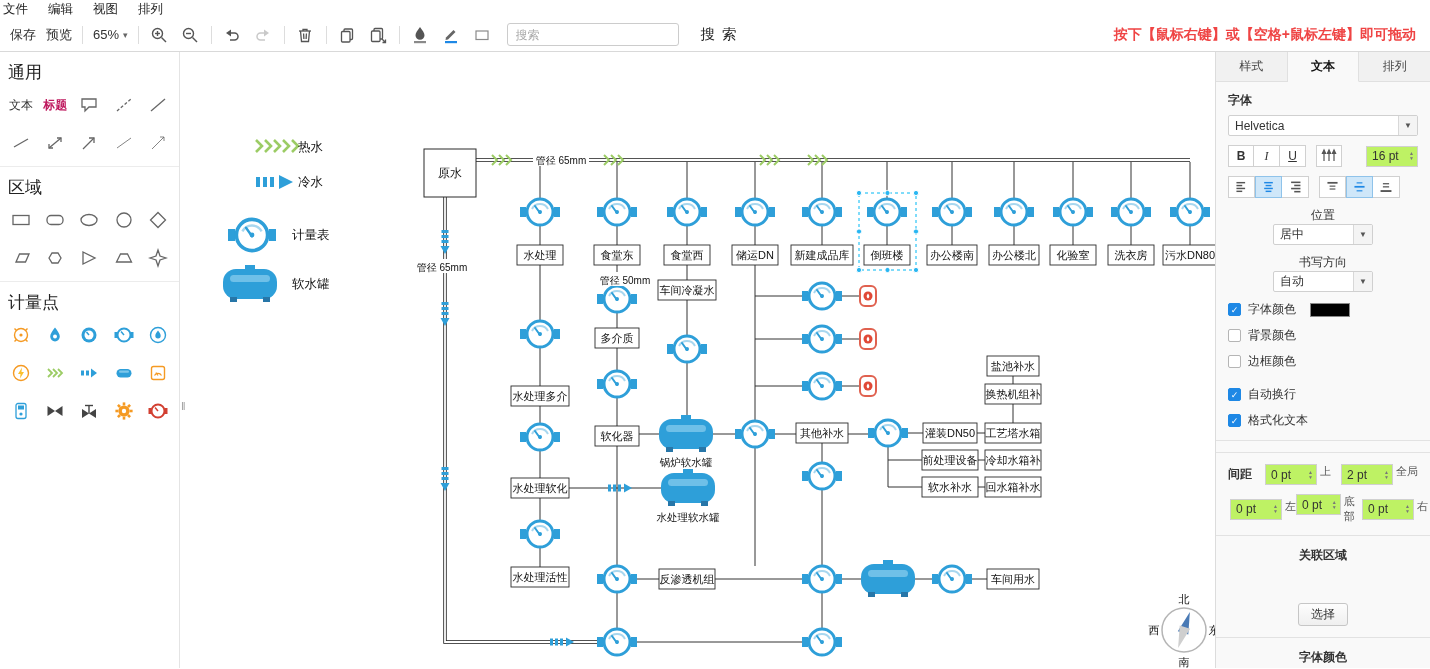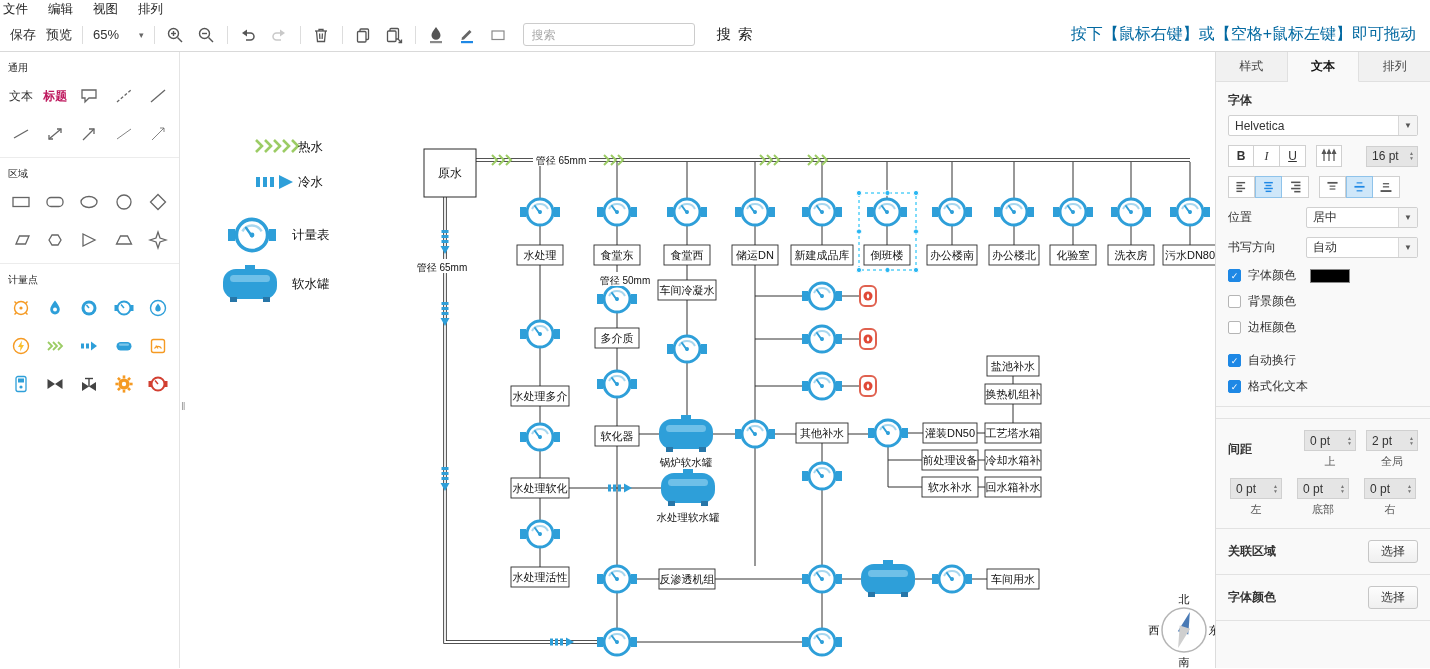--- a/index.html
+++ b/index.html
@@ -6,75 +6,75 @@
   html,body { margin:0; padding:0; }
   body {
     width:1430px; height:669px; overflow:hidden; background:#fff;
     font-family:"Liberation Sans","DejaVu Sans",sans-serif; font-size:12px; color:#333;
   }
   
   .menubar { height:18px; display:flex; align-items:center; gap:20px; padding:0 3px; font-size:12.5px; color:#222; }
   .menu-item { cursor:default; }
   .toolbar { height:34px; display:flex; align-items:center; gap:10px; padding:0 10px; border-bottom:1px solid #d9d9d9; }
   .tbtn { font-size:13px; color:#333; cursor:default; white-space:nowrap; }
-  .zoom { display:inline-flex; align-items:center; gap:20px; }
+  .zoom { display:inline-flex; align-items:center; gap:4px; }
   .caret { font-size:9px; color:#666; }
   .vsep { width:1px; height:18px; background:#ddd; flex:0 0 1px; }
   .ibtn { width:21px; height:21px; display:flex; align-items:center; justify-content:center; cursor:default; }
   .ibtn.disabled { opacity:.45; }
   .search { width:172px; height:23px; border:1px solid #ccc; border-radius:3px; padding:0 8px; font-size:12px; margin-left:4px; font-family:inherit; color:#333; }
   .search::placeholder { color:#aaa; }
   .searchbtn { font-size:14.5px; letter-spacing:7px; margin-left:12px; color:#222; cursor:default; white-space:nowrap; }
-  .hint { margin-left:auto; color:#0369a1; font-size:16px; padding-right:4px; white-space:nowrap; }
+  .hint { margin-left:auto; color:#ef4444; font-size:14px; padding-right:4px; white-space:nowrap;font-weight:bold; }
   
   .main { display:flex; height:616px; }
   .sidebar { width:180px; border-right:1px solid #e4e4e4; background:#fff; overflow:hidden; }
-  .section-title { padding:9px 8px 4px; font-size:10px; color:#222; }
+  .section-title { padding:9px 8px 4px; font-size:17px; color:#222; }
   .sgrid { display:grid; grid-template-columns:repeat(5,1fr); padding:4px 4px 8px; justify-items:center; align-items:center; row-gap:6px; }
   .cell { width:31px; height:26px; display:flex; align-items:center; justify-content:center; cursor:default; }
   .pal-text { font-size:12px; color:#333; }
   .pal-title { font-size:12px; font-weight:bold; color:#be185d; }
   .side-sep { border-top:1px solid #ececec; margin:2px 0 0; }
   .canvas { position:relative; flex:1; background:#fff; overflow:hidden; }
   .collapse-handle { position:absolute; left:1px; top:348px; color:#999; font-size:11px; cursor:pointer; }
   #canvas-svg svg { display:block; }
   #canvas-svg text { font-family:"Liberation Sans","DejaVu Sans",sans-serif; fill:#111; }
   
   .panel { width:215px; background:#f9f9f9; border-left:1px solid #dcdcdc; font-size:12px; overflow:hidden; }
   .tabs { display:flex; height:30px; border-bottom:1px solid #e0e0e0; background:#f1f1f1; }
   .tab { flex:1; display:flex; align-items:center; justify-content:center; border-right:1px solid #e0e0e0; color:#444; cursor:default; }
   .tab:last-child { border-right:none; }
   .tab.active { background:#f9f9f9; font-weight:bold; color:#111; border-bottom:1px solid #f9f9f9; margin-bottom:-1px; }
   .pcontent { padding:10px 12px 0; }
   .bold { font-weight:bold; }
   .row { display:flex; align-items:center; margin-bottom:9px; }
-  .kv { justify-content:space-between; }
+  .kv { justify-content:space-between;flex-direction:column; }
   .select { background:#fff; border:1px solid #d0d0d0; border-radius:2px; height:21px; display:inline-flex; align-items:center; justify-content:space-between; padding:0 0 0 6px; cursor:default; }
   .select.full { width:100%; margin:6px 0 9px;text-align:right; }
-  .select.w90 { width:112px; }
+  .select.w90 { width:100px; }
   .selarrow { color:#555; font-size:8px; border-left:1px solid #d8d8d8; padding:0 5px; margin-left:6px; height:100%; display:flex; align-items:center; background:#f4f4f4; }
   .btngroup { display:inline-flex; }
   .fbtn { width:26px; height:22px; border:1px solid #d0d0d0; background:#fff; font-size:12px; padding:0; display:inline-flex; align-items:center; justify-content:center; cursor:default; font-family:inherit; color:#333; }
   .btngroup .fbtn + .fbtn { border-left:none; }
-  .spin { border:1px solid #d0d0d0; background:#e5e5e5; height:21px; display:inline-flex; align-items:center; justify-content:space-between; padding:0 3px 0 5px; gap:4px; cursor:default; }
+  .spin { border:1px solid #d0d0d0; background:#bef264; height:21px; display:inline-flex; align-items:center; justify-content:space-between; padding:0 3px 0 5px; gap:4px; cursor:default; }
   .spin.w50 { width:52px; }
   .spin.w54 { width:56px; }
   .spin .arrows { display:flex; flex-direction:column; font-size:5px; line-height:5px; color:#777; }
   .abtn { width:27px; height:22px; border:1px solid #d0d0d0; background:#fff; display:inline-flex; align-items:center; justify-content:center; cursor:default; }
   .abtn + .abtn { border-left:none; }
   .abtn.active { background:#cfe7f9; border:1px solid #8fc3ea; }
   .agap { width:10px; }
   .check-row { gap:0; }
   .check-row.gap-top { margin-top:16px; }
   .checkbox { width:13px; height:13px; border:1px solid #b5b5b5; border-radius:2px; background:#fff; display:inline-flex; align-items:center; justify-content:center; margin-right:7px; flex:0 0 13px; }
   .checkbox.checked { background:#1e88e5; border-color:#1e88e5; color:#fff; font-size:9px; }
   .swatch { width:40px; height:14px; border:1px solid #888; margin-left:14px; display:inline-block; }
   hr.psep { border:none; border-top:1px solid #e2e2e2; margin:11px -12px; }
-  .selbtn { border:1px solid #c6c6c6; border-radius:3px; background:linear-gradient(#fdfdfd,#efefef); padding:2px 12px; font-size:12px; cursor:default; font-family:inherit; color:#333; }
-  .sp-col { display:flex; flex-direction:column; align-items:center; gap:3px; }
+  .selbtn { border:1px solid #c6c6c6; border-radius:3px; background:linear-gradient(#fdfdfd,#efefef); padding:2px 12px; font-size:12px; cursor:default; font-family:inherit; color:#333;margin-top:39px; }
+  .sp-col { display:flex; flex-direction:row; gap:3px; }
   .sp-label { font-size:11px; color:#555; }
   .sprow2 { justify-content:space-between; padding:0 2px; }
 </style>
 </head>
 <body>
 
 <div class="menubar" id="menubar">
     <span class="menu-item">文件</span>
     <span class="menu-item">编辑</span>
     <span class="menu-item">视图</span>

